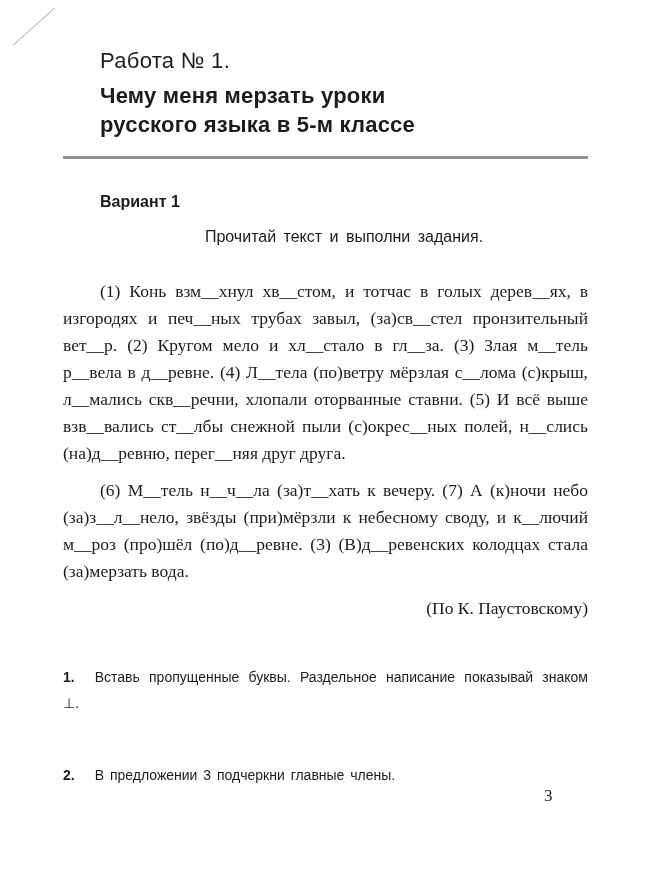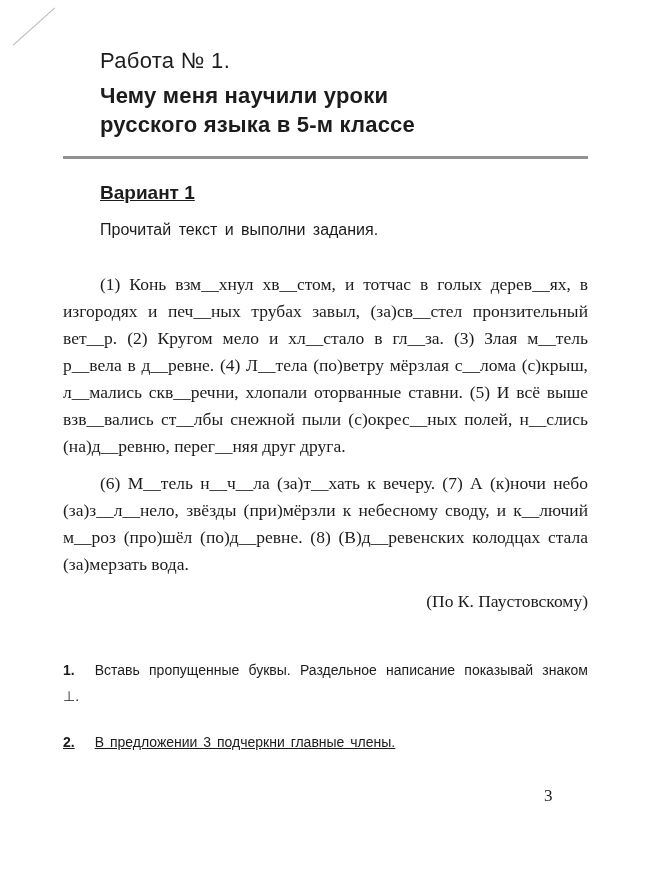--- a/index.html
+++ b/index.html
@@ -43,33 +43,33 @@
     line-height: 29px;
     letter-spacing: 0.2px;
   }
   .rule {
     margin-top: 17px;
     height: 3px;
     background: #929292;
     width: 100%;
   }
   .variant-title {
-    margin-top: 23px;
+    margin-top: 34px;
     margin-left: 37px;
     font-family: "Liberation Sans", sans-serif;
-    font-size: 19px;
+    font-size: 16px;
     font-weight: 700;
-    text-decoration: underline;
   }
   .intro {
     margin-top: 17px;
     margin-left: 37px;
     font-family: "Liberation Sans", sans-serif;
     font-size: 16px;
     word-spacing: 3px;
+    text-align: center;
   }
   .text-block {
     margin-top: 32px;
     font-size: 17.5px;
     line-height: 27px;
     text-align: justify;
   }
   .text-block p {
     margin: 0 0 10px 0;
     text-indent: 37px;
@@ -80,21 +80,21 @@
     margin-top: 2px !important;
   }
   .task {
     font-family: "Liberation Sans", sans-serif;
     font-size: 14px;
     line-height: 26px;
     text-align: justify;
     word-spacing: 2px;
   }
   .task-1 { margin-top: 42px; }
-  .task-2 { margin-top: 20px; text-decoration: underline; }
+  .task-2 { margin-top: 46px; }
   .task-num {
     font-weight: 700;
     margin-right: 20px;
   }
   .page-number {
     position: absolute;
     left: 544px;
     top: 786px;
     font-family: "Liberation Serif", serif;
     font-size: 17px;
@@ -102,33 +102,33 @@
 </style>
 </head>
 <body>
 
 <div class="page">
 
   <div class="corner-line"></div>
 
   <div class="header">
     <div class="work-number">Работа № 1.</div>
-    <div class="work-subtitle-line">Чему меня научили уроки</div>
+    <div class="work-subtitle-line">Чему меня мерзать уроки</div>
     <div class="work-subtitle-line">русского языка в 5-м классе</div>
   </div>
 
   <div class="rule"></div>
 
   <div class="variant-title">Вариант 1</div>
 
   <div class="intro">Прочитай текст и выполни задания.</div>
 
   <div class="text-block">
     <p>(1) Конь взм__хнул хв__стом, и тотчас в голых дерев__ях, в изгородях и печ__ных трубах завыл, (за)св__стел пронзительный вет__р. (2) Кругом мело и хл__стало в гл__за. (3) Злая м__тель р__вела в д__ревне. (4) Л__тела (по)ветру мёрзлая с__лома (с)крыш, л__мались скв__речни, хлопали оторванные ставни. (5) И всё выше взв__вались ст__лбы снежной пыли (с)окрес__ных полей, н__слись (на)д__ревню, перег__няя друг друга.</p>
-    <p>(6) М__тель н__ч__ла (за)т__хать к вечеру. (7) А (к)ночи небо (за)з__л__нело, звёзды (при)мёрзли к небесному своду, и к__лючий м__роз (про)шёл (по)д__ревне. (8) (В)д__ревенских колодцах стала (за)мерзать вода.</p>
+    <p>(6) М__тель н__ч__ла (за)т__хать к вечеру. (7) А (к)ночи небо (за)з__л__нело, звёзды (при)мёрзли к небесному своду, и к__лючий м__роз (про)шёл (по)д__ревне. (3) (В)д__ревенских колодцах стала (за)мерзать вода.</p>
     <p class="attribution">(По К. Паустовскому)</p>
   </div>
 
   <div class="task task-1">
     <span class="task-num">1.</span><span>Вставь пропущенные буквы. Раздельное написание показывай знаком ⊥.</span>
   </div>
 
   <div class="task task-2">
     <span class="task-num">2.</span><span>В предложении 3 подчеркни главные члены.</span>
   </div>

